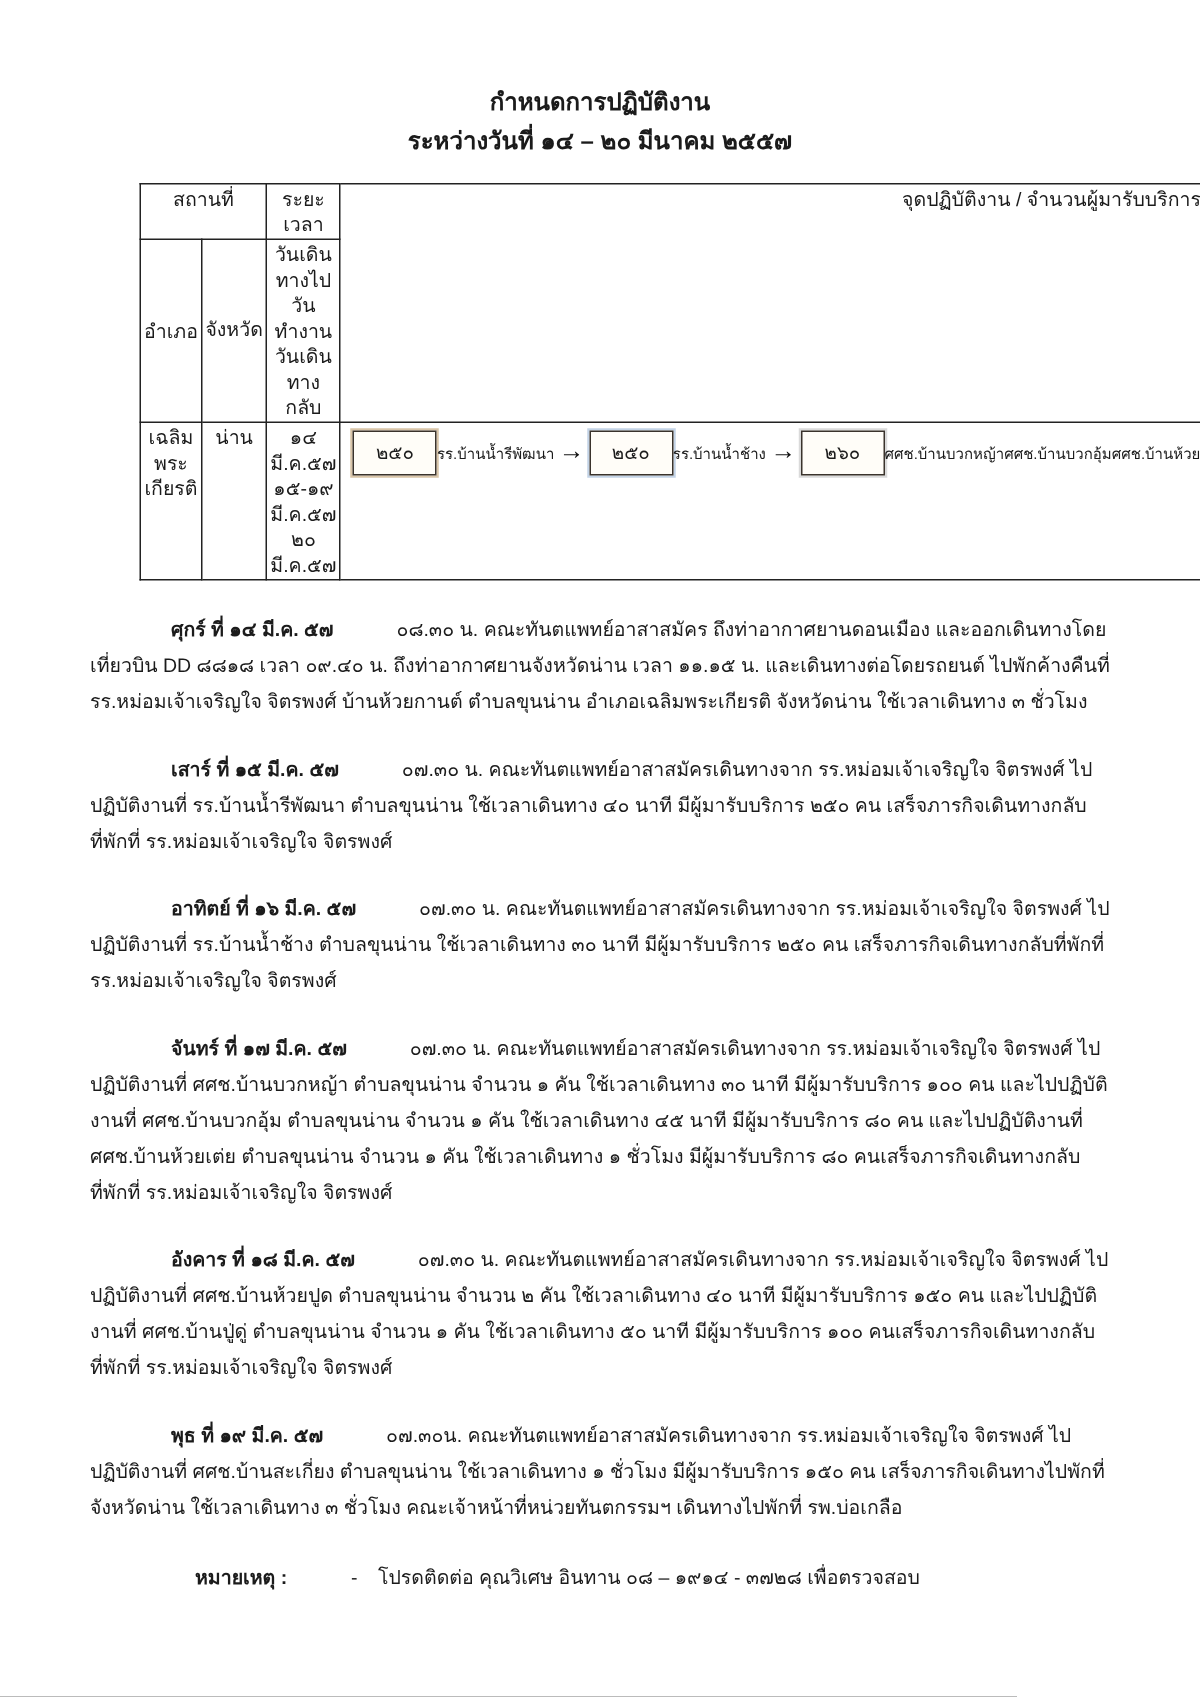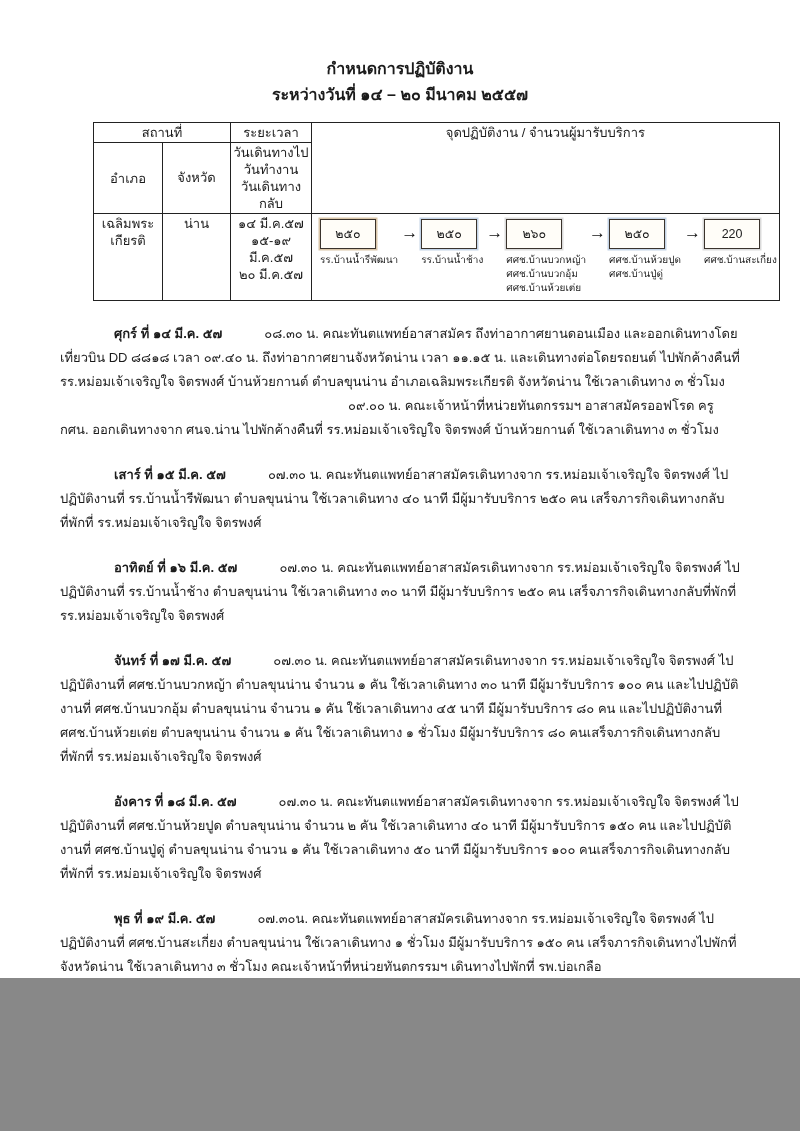--- a/index.html
+++ b/index.html
@@ -1,18 +1,18 @@
 <!DOCTYPE html>
 <html><head>
 <meta charset="utf-8">
 <style>
   html,body{margin:0;padding:0;background:#888;}
   .page{
     position:relative;
-    width:800px;height:978px;
+    width:800px;height:1131px;
     margin:0 auto;
     background:#ffffff;
     color:#1b1b1b;
     font-family:"Liberation Sans", sans-serif;
     overflow:hidden;
   }
   
   .title-block{
     padding-top:56px;
     text-align:center;
@@ -44,21 +44,21 @@
   .body-cell{font-size:12px;line-height:17px;padding-top:6px;height:84px;}
   .dates{font-size:11.5px;line-height:17px;padding-top:6px;}
   
   .flow{
     display:flex;
     align-items:flex-start;
     justify-content:flex-start;
     padding:5px 2px 2px 8px;
     overflow:hidden;
   }
-  .stop{display:flex;flex-direction:column;align-items:flex-start;flex:0 0 auto;}
+  .stop{display:flex;flex-direction:row;align-items:center;flex:0 0 auto;}
   .num-box{
     width:54px;height:28px;
     border:1.4px solid #3a332c;
     background:#fffdf8;
     display:flex;align-items:center;justify-content:center;
     font-size:12.5px;
     margin-bottom:4px;
   }
   .shadow-tan  .num-box{box-shadow:0 0 0 1.5px rgba(186,150,96,.55);}
   .shadow-blue .num-box{box-shadow:0 0 0 1.5px rgba(145,175,210,.55);}
@@ -155,23 +155,20 @@
       </td>
     </tr>
   </tbody>
     </table>
 
   <div class="paras">
 
     <div class="day-para">
       <span class="day-head">ศุกร์ ที่ ๑๔ มี.ค. ๕๗</span><span>๐๘.๓๐ น. คณะทันตแพทย์อาสาสมัคร ถึงท่าอากาศยานดอนเมือง และออกเดินทางโดยเที่ยวบิน DD ๘๘๑๘ เวลา ๐๙.๔๐ น. ถึงท่าอากาศยานจังหวัดน่าน เวลา ๑๑.๑๕ น. และเดินทางต่อโดยรถยนต์ ไปพักค้างคืนที่ รร.หม่อมเจ้าเจริญใจ จิตรพงศ์ บ้านห้วยกานต์ ตำบลขุนน่าน อำเภอเฉลิมพระเกียรติ จังหวัดน่าน ใช้เวลาเดินทาง ๓ ชั่วโมง</span>
     </div>
-    <div class="sub-para">
-      <span>๐๙.๐๐ น. คณะเจ้าหน้าที่หน่วยทันตกรรมฯ อาสาสมัครออฟโรด ครู กศน. ออกเดินทางจาก ศนจ.น่าน ไปพักค้างคืนที่ รร.หม่อมเจ้าเจริญใจ จิตรพงศ์ บ้านห้วยกานต์ ใช้เวลาเดินทาง ๓ ชั่วโมง</span>
-    </div>
 
     <div class="day-para">
       <span class="day-head">เสาร์ ที่ ๑๕ มี.ค. ๕๗</span><span>๐๗.๓๐ น. คณะทันตแพทย์อาสาสมัครเดินทางจาก รร.หม่อมเจ้าเจริญใจ จิตรพงศ์   ไปปฏิบัติงานที่ รร.บ้านน้ำรีพัฒนา ตำบลขุนน่าน ใช้เวลาเดินทาง ๔๐ นาที มีผู้มารับบริการ ๒๕๐ คน เสร็จภารกิจเดินทางกลับที่พักที่ รร.หม่อมเจ้าเจริญใจ จิตรพงศ์</span>
     </div>
 
     <div class="day-para">
       <span class="day-head">อาทิตย์ ที่ ๑๖ มี.ค. ๕๗</span><span>๐๗.๓๐ น. คณะทันตแพทย์อาสาสมัครเดินทางจาก รร.หม่อมเจ้าเจริญใจ จิตรพงศ์   ไปปฏิบัติงานที่ รร.บ้านน้ำช้าง ตำบลขุนน่าน ใช้เวลาเดินทาง ๓๐ นาที มีผู้มารับบริการ ๒๕๐ คน เสร็จภารกิจเดินทางกลับที่พักที่ รร.หม่อมเจ้าเจริญใจ จิตรพงศ์</span>
     </div>
 
     <div class="day-para">

